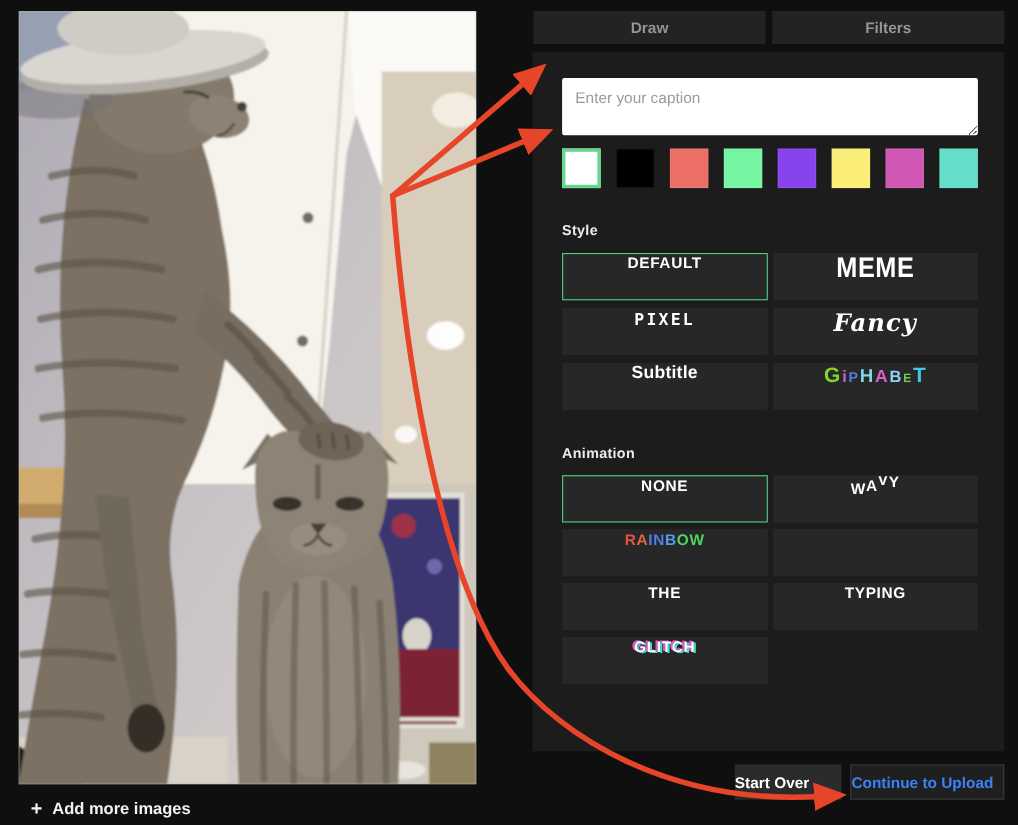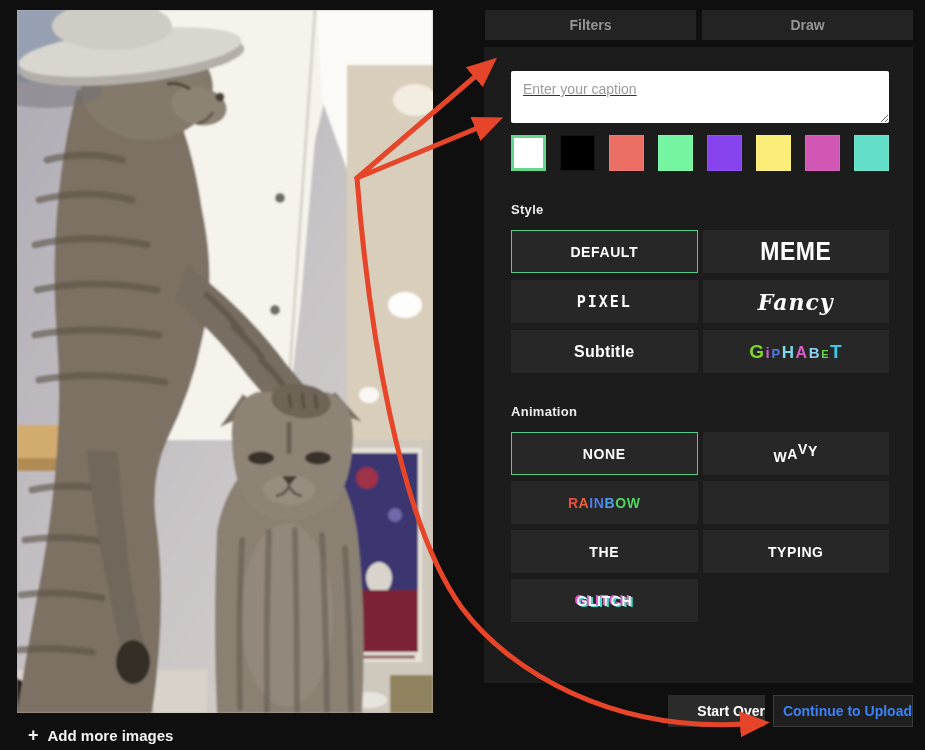--- a/index.html
+++ b/index.html
@@ -17,55 +17,55 @@
   
   #tab-bar { left:485px; top:10px; width:428px; height:30px; display:flex; gap:6px; }
   .tab { flex:1; display:flex; align-items:center; justify-content:center;
          background:#232323; color:#959595; font-size:14px; font-weight:bold; cursor:pointer; }
   .tab.active { background:#3fc4f3; color:#ffffff; }
 
   
   #editor-panel { left:484px; top:47px; width:429px; height:636px; background:#1c1c1c; }
   #caption-input { position:absolute; left:27px; top:24px; width:378px; height:52px;
     background:#ffffff; border:none; border-radius:2px; padding:10px 12px;
-    font-family:"Liberation Sans",sans-serif; font-size:14px; color:#333; resize:both; outline:none;text-decoration:underline; }
+    font-family:"Liberation Sans",sans-serif; font-size:14px; color:#333; resize:both; outline:none; }
   #caption-input::placeholder { color:#9b9b9b; }
 
   #swatch-row { position:absolute; left:27px; top:88px; width:378px; height:36px;
     display:flex; justify-content:space-between; }
   .swatch { width:35px; height:36px; border:1px solid rgba(255,255,255,0.08); cursor:pointer; }
   .swatch.selected { border:3px solid #63d78e; }
 
   .section-label { position:absolute; left:27px; color:#ececec; font-size:13px;
     font-weight:bold; letter-spacing:0.3px; }
   #style-label { top:155px; }
   #animation-label { top:357px; }
 
   .opt-grid { position:absolute; left:27px; width:378px; display:grid;
     grid-template-columns:1fr 1fr; column-gap:5px; }
   #style-grid { top:183px; row-gap:7px; grid-auto-rows:43px; }
   #animation-grid { top:385px; row-gap:6px; grid-auto-rows:43px; }
-  .opt-btn { background:#272727; color:#ffffff; display:flex; align-items:center;
+  .opt-btn { background:#272727; color:#ffffff; display:flex; 
     justify-content:center; font-weight:bold; font-size:14px; letter-spacing:0.6px;
     border:1px solid transparent; cursor:pointer; overflow:hidden; }
   .opt-btn.selected { border-color:#54cf87; }
   .opt-btn .lbl { display:inline-block; white-space:nowrap; }
 
   
   .fx-meme .lbl   { font-size:23px; font-weight:900; letter-spacing:0.5px; transform:scaleY(1.12); }
   .fx-pixel .lbl  { font-family:"DejaVu Sans Mono",monospace; font-size:15px; letter-spacing:2px; }
   .fx-fancy .lbl  { font-family:"DejaVu Serif",serif; font-style:italic; font-size:22px; letter-spacing:1px; }
   .fx-subtitle .lbl { font-size:16px; letter-spacing:0.2px; }
   .fx-giphabet .lbl span { font-weight:900; margin:0 0.5px; }
   .fx-sparkle .lbl { color:#262626; -webkit-text-stroke:1px #cfcfcf; font-size:15px; letter-spacing:1px; }
   .fx-wavy .lbl span, .fx-rainbow .lbl span { display:inline-block; }
   .fx-glitch .lbl { text-shadow:-2px -1px 0 #e055cf, 2px 1px 0 #40e0c8; }
 
   
-  .footer-btn { position:absolute; display:flex; align-items:center; justify-content:flex-end;
+  .footer-btn { position:absolute; display:flex; align-items:center; justify-content:flex-start;
     font-weight:bold; font-size:14px; cursor:pointer; }
   #start-over-btn { left:668px; top:695px; width:97px; height:32px; background:#2b2b2b; color:#ffffff; }
   #continue-btn { left:773px; top:695px; width:140px; height:32px; background:#1f1f1f;
     color:#3b82f6; border:1px solid #3a3a3a; }
 
   #add-more { left:28px; top:724px; height:22px; display:flex; align-items:center; gap:9px;
     color:#f2f2f2; cursor:pointer; }
   #add-more .plus { font-size:18px; font-weight:900; line-height:18px; }
   #add-more .lbl { font-size:15px;font-weight:bold; }
 
@@ -184,24 +184,24 @@
         <line x1="298" y1="385" x2="300" y2="399"></line>
       </g>
       <path d="M 300 393 Q 290 360 268 330 L 282 320 Q 300 352 312 386 Z" fill="#776d60" opacity="0"></path>
     </g>
   </svg>
 </div>
 
 <div class="abs" id="tab-bar">
 
       <div class="tab">
-      <span class="lbl">Filters</span>
+      <span class="lbl">Draw</span>
     </div>
       <div class="tab">
-      <span class="lbl">Draw</span>
+      <span class="lbl">Filters</span>
     </div>
     </div>
 
 <div class="abs" id="editor-panel">
 
   <textarea id="caption-input" placeholder="Enter your caption" style=""></textarea>
 
   <div id="swatch-row">
 
   <div class="swatch selected" style="background: rgb(255, 255, 255);"></div>

